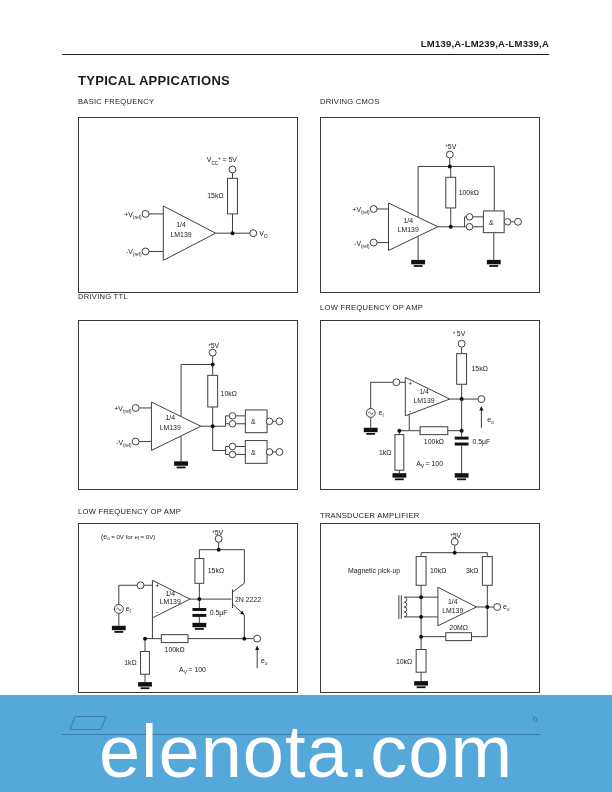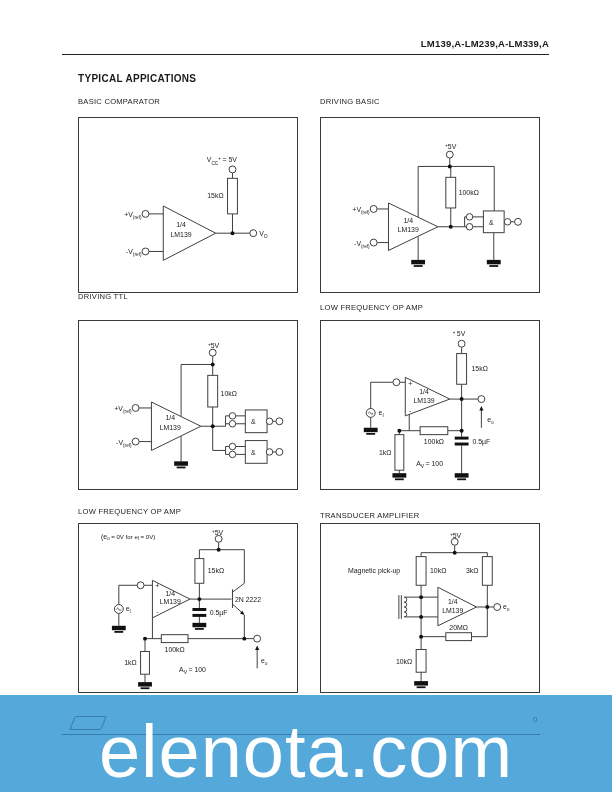--- a/index.html
+++ b/index.html
@@ -1,20 +1,20 @@
 <!DOCTYPE html>
 <html><head>
 <meta charset="utf-8">
 <style>
   html,body{margin:0;padding:0;background:#e8e8e8;}
   .page{position:relative;width:612px;height:792px;background:#ffffff;overflow:hidden;
         font-family:"Liberation Sans",sans-serif;color:#1a1a1a;}
   .hdr-title{position:absolute;top:38px;right:63px;font-size:9.5px;font-weight:bold;letter-spacing:.2px;}
   .hdr-rule{position:absolute;top:54px;left:62px;width:487px;height:1px;background:#222;}
-  .section-title{position:absolute;left:78px;top:73px;font-size:10px;font-weight:bold;letter-spacing:.3px;}
+  .section-title{position:absolute;left:78px;top:73px;font-size:13px;font-weight:bold;letter-spacing:.3px;}
   .circ-title{position:absolute;font-size:7.6px;letter-spacing:.25px;color:#222;}
   .circ-box{position:absolute;border:1.2px solid #3a3a3a;background:#fff;box-sizing:border-box;}
   .circ-box svg{display:block;width:100%;height:100%;}
   svg line,svg polyline,svg path.w{stroke:#3d3d3d;stroke-width:1;fill:none;}
   svg rect.res{fill:#fff;stroke:#3d3d3d;stroke-width:1;}
   svg circle.term{fill:#fff;stroke:#3d3d3d;stroke-width:1;}
   svg polygon.amp{fill:#fff;stroke:#3d3d3d;stroke-width:1;stroke-linejoin:miter;}
   svg circle.dot{fill:#111;}
   svg polygon.ah{fill:#111;stroke:none;}
   svg rect.cap{fill:#111;stroke:none;}
@@ -38,22 +38,22 @@
         <rect x="-7" y="0" width="14" height="4.5" fill="#111"></rect>
         <rect x="-4.5" y="5.3" width="9" height="1.8" fill="#111"></rect>
       </g>
     </defs>
   </svg>
 
   <div class="hdr-title">LM139,A-LM239,A-LM339,A</div>
   <div class="hdr-rule"></div>
   <div class="section-title">TYPICAL APPICATIONS</div>
 
-  <div class="circ-title" style="left:78px;top:97px">BASIC COMPARATOR</div>
-  <div class="circ-title" style="left:320px;top:97px">DRIVING BASIC</div>
+  <div class="circ-title" style="left:78px;top:97px">BASIC FREQUENCY</div>
+  <div class="circ-title" style="left:320px;top:97px">DRIVING CMOS</div>
   <div class="circ-title" style="left:78px;top:292px">DRIVING TTL</div>
   <div class="circ-title" style="left:320px;top:303px">LOW FREQUENCY OP AMP</div>
   <div class="circ-title" style="left:78px;top:507px">LOW FREQUENCY OP AMP</div>
   <div class="circ-title" style="left:320px;top:511px">TRANSDUCER AMPLIFIER</div>
 
   <div class="circ-box" style="left:78px;top:117px;width:220px;height:176px">
     <svg viewBox="0 0 220 176">
       <g>
         <line x1="155" y1="55.5" x2="155" y2="61"></line>
         <line x1="155" y1="97" x2="155" y2="116.5"></line>

